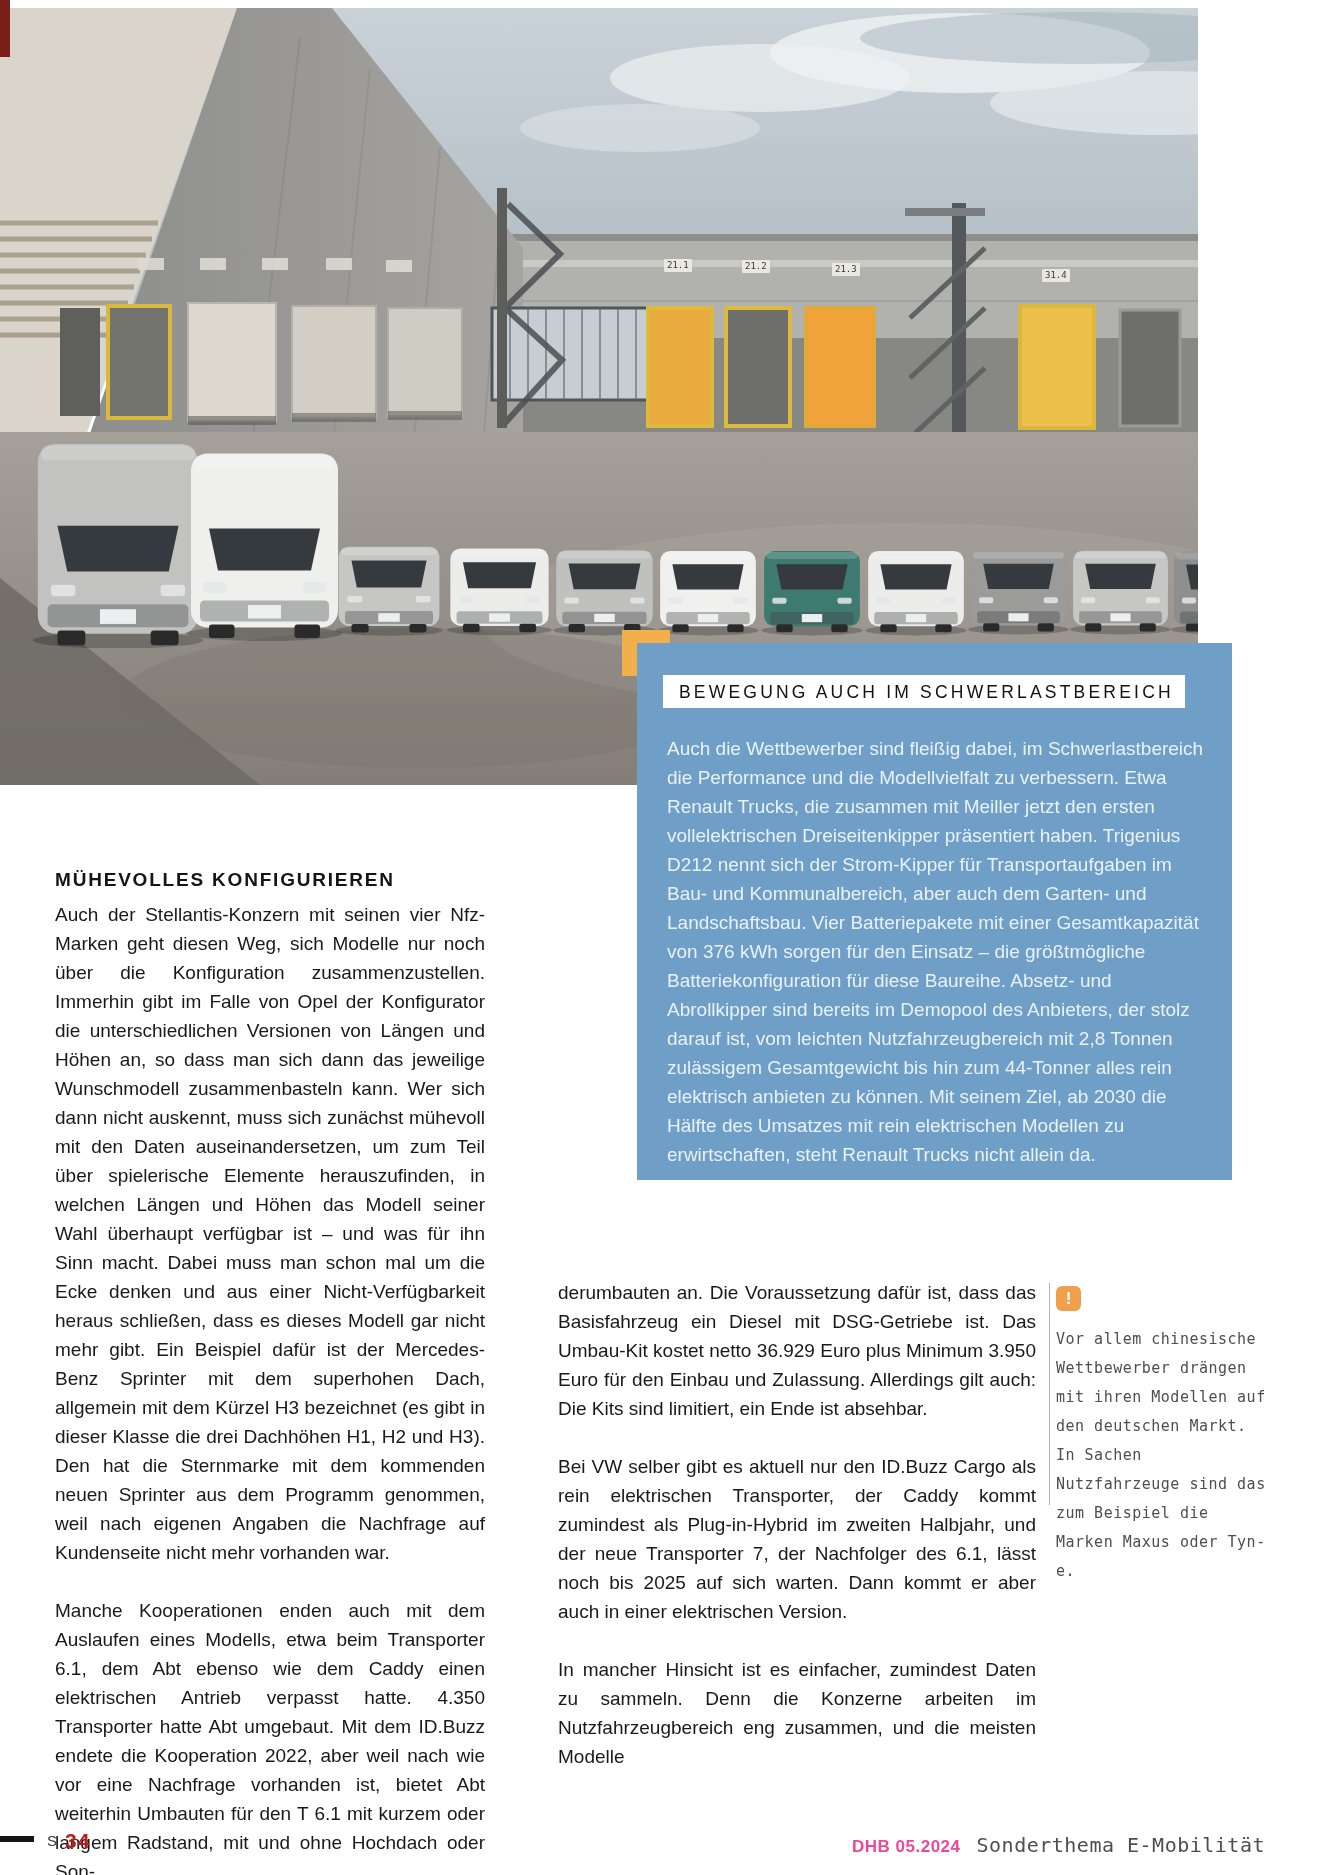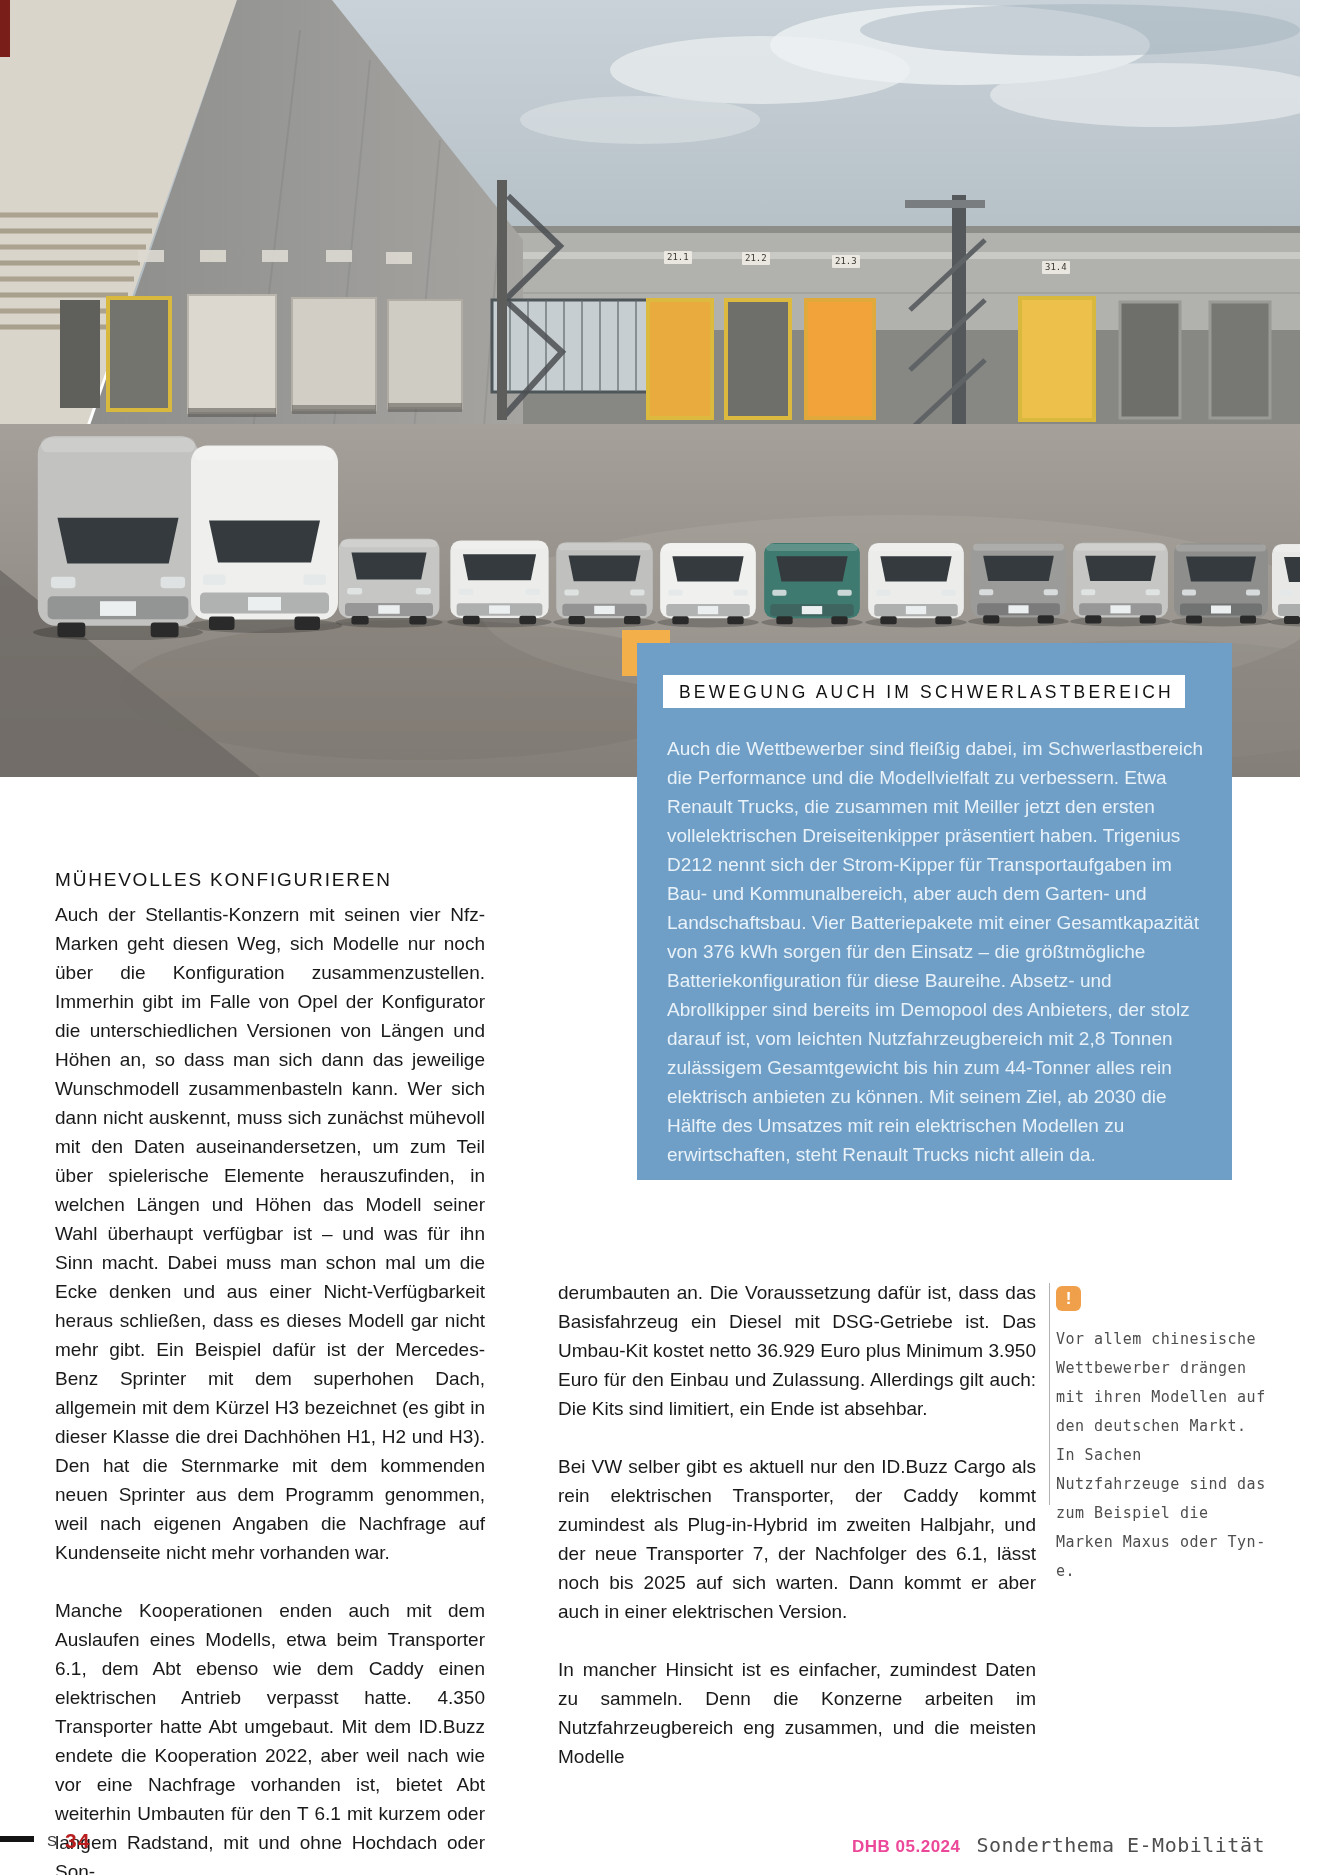--- a/index.html
+++ b/index.html
@@ -1,39 +1,39 @@
 <!DOCTYPE html>
 <html lang="de"><head>
 <meta charset="utf-8">
 <style>
   html,body{margin:0;padding:0;background:#fff;}
   .page{position:relative;width:1326px;height:1875px;background:#fff;overflow:hidden;
         font-family:"Liberation Sans",sans-serif;}
 
   
-  .hero{position:absolute;left:0;top:0;width:1300px;height:777px;overflow:hidden;}
+  .hero{position:absolute;left:0;top:8px;width:1198px;height:777px;overflow:hidden;}
   .hero svg{display:block;}
   .chip{position:absolute;font-family:"DejaVu Sans Mono",monospace;font-size:9px;line-height:13px;
         background:rgba(238,235,228,.92);color:#3c3933;padding:0 3px;border-radius:1px;}
   .chip1{left:664px;top:251px;} .chip2{left:742px;top:252px;}
   .chip3{left:832px;top:255px;} .chip4{left:1042px;top:261px;}
   .corner-mark{position:absolute;left:0;top:0;width:10px;height:57px;background:#7a1e19;}
 
   
   .accent-square{position:absolute;left:622px;top:630px;width:48px;height:46px;background:#f3b04a;}
   .infobox{position:absolute;left:637px;top:643px;width:595px;height:537px;background:#6f9fc7;
            box-sizing:border-box;padding:32px 26px 0 26px;}
   .infobox-title{display:inline-block;background:#ffffff;color:#121212;
                  font-size:17.5px;font-weight:400;letter-spacing:3.2px;padding:7px 11px 5px;white-space:nowrap;}
   .infobox-body{margin:26px 0 0 4px;font-size:19px;line-height:29px;color:#e9f2f9;text-align:left;}
 
   
   .col-left{position:absolute;left:55px;top:869px;width:430px;}
   .col-right{position:absolute;left:558px;top:1278px;width:478px;}
-  .section-heading{margin:0 0 9px 0;font-size:19px;font-weight:400;letter-spacing:1.8px;color:#151515;}
+  .section-heading{margin:0 0 9px 0;font-size:19px;font-weight:700;letter-spacing:1.8px;color:#151515;}
   .col-left p,.col-right p{margin:0 0 29px 0;font-size:19px;line-height:29px;color:#191919;
                            text-align:justify;}
   .col-left p:last-child,.col-right p:last-child{margin-bottom:0;}
 
   
   .sidenote-divider{position:absolute;left:1049px;top:1283px;width:1px;height:222px;background:#b3b3b3;}
   .sidenote{position:absolute;left:1056px;top:1286px;width:214px;}
   .alert-icon{width:25px;height:25px;border-radius:6px;background:#f0a04a;color:#ffffff;
               font:700 17px/25px "Liberation Sans",sans-serif;text-align:center;}
   .sidenote p{margin:14px 0 0 0;font-family:"DejaVu Sans Mono",monospace;font-size:15px;

